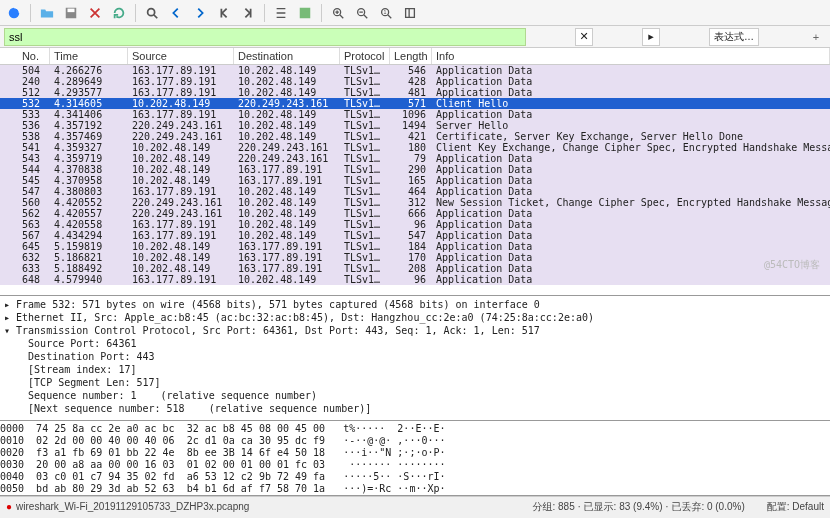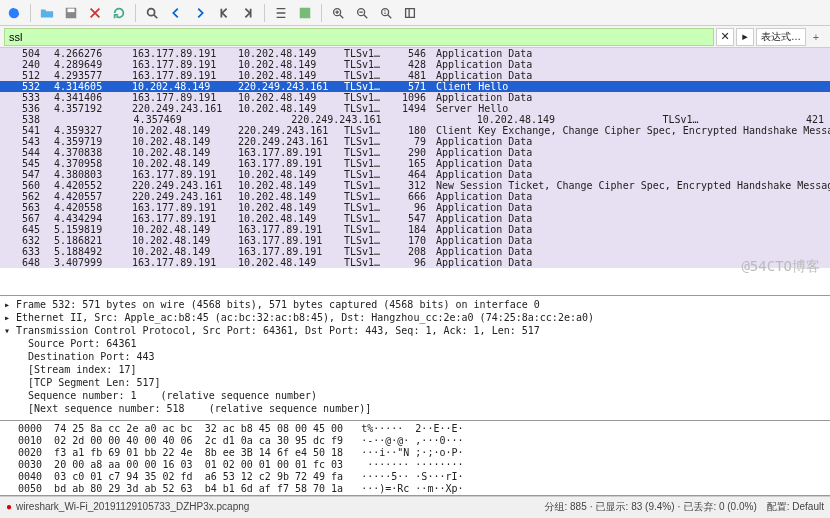--- a/index.html
+++ b/index.html
@@ -1,47 +1,47 @@
 <!DOCTYPE html>
 <html><head>
 <meta charset="utf-8">
 <style>
 * { box-sizing: border-box; margin: 0; padding: 0; }
 body { font-family: -apple-system, "Helvetica Neue", Arial, sans-serif; font-size: 11px; background: #f0f0f0; width: 830px; height: 518px; overflow: hidden; display: flex; flex-direction: column; color: #222; }
 .toolbar { background: #f5f5f5; border-bottom: 1px solid #ccc; padding: 2px 4px; display: flex; align-items: center; gap: 4px; height: 26px; }
 .tb-btn { width: 20px; height: 20px; display: inline-flex; align-items: center; justify-content: center; border-radius: 3px; }
 .tb-btn svg { width: 14px; height: 14px; }
 .tb-sep { width: 1px; height: 18px; background: #ccc; margin: 0 2px; }
-.filter-bar { display: flex; align-items: center; padding: 2px 4px; height: 22px; background: #f5f5f5; border-bottom: 1px solid #ccc; }
+.filter-bar { display: flex; align-items: center; padding: 2px 4px; height: 22px; background: #f5f5f5; border-bottom: 1px solid #ccc; gap: 47px; }
 .filter-input { flex: 1; border: 1px solid #b0d890; background: #caffb8; padding: 1px 4px; font-size: 11px; height: 18px; }
 .filter-btn { margin-left: 2px; width: 18px; height: 18px; display: inline-flex; align-items: center; justify-content: center; border: 1px solid #ccc; background: #fff; }
 .plus-tab { width: 20px; text-align: center; color: #666; }
 .pane { background: #fff; overflow-y: auto; border-bottom: 1px solid #999; position: relative; }
 .packet-list { height: 248px; font-family: "Monaco","Menlo","Consolas",monospace; font-size: 10px; }
 .plist-header { display: flex; background: #fff; border-bottom: 1px solid #ccc; position: sticky; top: 0; }
 .plist-header > div { padding: 2px 4px; border-right: 1px solid #ddd; font-family: -apple-system, Arial, sans-serif; font-size: 11px; color: #333; }
 .col-no { width: 50px; text-align: right; padding-right: 10px!important; }
 .col-time { width: 78px; }
 .col-src { width: 106px; }
 .col-dst { width: 106px; }
 .col-proto { width: 50px; }
 .col-len { width: 42px; text-align: right; padding-right: 6px!important; }
 .col-info { flex: 1; }
 .plist-row { display: flex; padding: 0; justify-content: space-between; }
 .plist-row > div { padding: 0 4px; white-space: nowrap; overflow: hidden; }
 .plist-row.normal { background: #e7dff2; }
 .plist-row.sel { background: #2060d0; color: #fff; }
 .details { height: 125px; font-family: "Monaco","Menlo","Consolas",monospace; font-size: 10px; padding: 2px 4px; line-height: 13px; }
 .detail-line { white-space: pre; }
-.hex { height: 75px; font-family: "Monaco","Menlo","Consolas",monospace; font-size: 10px; padding: 2px 18px; line-height: 12px; background: #fff; overflow: auto; }
+.hex { height: 75px; font-family: "Monaco","Menlo","Consolas",monospace; font-size: 10px; padding: 2px 0; line-height: 12px; background: #fff; overflow: auto; }
 .hex-row { white-space: pre; }
 .status { height: 20px; background: #f0f0f0; border-top: 1px solid #ccc; display: flex; align-items: center; padding: 0 6px; font-size: 10px; color: #444; }
-.status .right { margin-left: auto; display:flex; gap:10px; }
+.status .right { margin-left: auto; display:flex; gap:22px; }
 .bullet { color: #d00; margin-right: 4px; }
-.watermark { position: absolute; right: 10px; top: 210px; color: #bbb; font-size: 14px; pointer-events: none; }
+.watermark { position: absolute; right: 10px; top: 210px; color: #bbb; font-size: 10px; pointer-events: none; }
 </style>
 </head>
 <body>
 
 <div class="toolbar">
   <span class="tb-btn">
       <svg viewBox="0 0 16 16">
         <circle cx="8" cy="8" r="6" fill="#2a7fff"></circle>
         <path d="M8 2 A6 6 0 0 1 14 8" fill="none" stroke="#fff" stroke-width="1"></path>
       </svg>
@@ -136,20 +136,29 @@
 
 <div class="filter-bar">
   <input class="filter-input" value="ssl" style="">
   <span class="filter-btn">✕</span>
   <span class="filter-btn">▸</span>
   <span class="filter-btn" style="width:auto;padding:0 4px;font-size:10px;">表达式…</span>
   <span class="plus-tab">+</span>
 </div>
 
 <div class="pane packet-list">
+  <div class="plist-header">
+    <div class="col-no">No.</div>
+    <div class="col-time">Time</div>
+    <div class="col-src">Source</div>
+    <div class="col-dst">Destination</div>
+    <div class="col-proto">Protocol</div>
+    <div class="col-len">Length</div>
+    <div class="col-info">Info</div>
+  </div>
   <div id="packet-rows">
       <div class="plist-row normal">
         <div class="col-no">504</div>
         <div class="col-time">4.266276</div>
         <div class="col-src">163.177.89.191</div>
         <div class="col-dst">10.202.48.149</div>
         <div class="col-proto">TLSv1…</div>
         <div class="col-len">546</div>
         <div class="col-info">Application Data</div>
       </div>
@@ -198,20 +207,21 @@
         <div class="col-len">1494</div>
         <div class="col-info">Server Hello</div>
       </div>
       <div class="plist-row normal">
         <div class="col-no">538</div>
         <div class="col-time">4.357469</div>
         <div class="col-src">220.249.243.161</div>
         <div class="col-dst">10.202.48.149</div>
         <div class="col-proto">TLSv1…</div>
         <div class="col-len">421</div>
+        <div class="col-info">Certificate, Server Key Exchange, Server Hello Done</div>
       </div>
       <div class="plist-row normal">
         <div class="col-no">541</div>
         <div class="col-time">4.359327</div>
         <div class="col-src">10.202.48.149</div>
         <div class="col-dst">220.249.243.161</div>
         <div class="col-proto">TLSv1…</div>
         <div class="col-len">180</div>
         <div class="col-info">Client Key Exchange, Change Cipher Spec, Encrypted Handshake Message</div>
       </div>
@@ -309,21 +319,21 @@
         <div class="col-no">633</div>
         <div class="col-time">5.188492</div>
         <div class="col-src">10.202.48.149</div>
         <div class="col-dst">163.177.89.191</div>
         <div class="col-proto">TLSv1…</div>
         <div class="col-len">208</div>
         <div class="col-info">Application Data</div>
       </div>
       <div class="plist-row normal">
         <div class="col-no">648</div>
-        <div class="col-time">3.407999</div>
+        <div class="col-time">4.579940</div>
         <div class="col-src">163.177.89.191</div>
         <div class="col-dst">10.202.48.149</div>
         <div class="col-proto">TLSv1…</div>
         <div class="col-len">96</div>
         <div class="col-info">Application Data</div>
       </div>
     </div>
   <div class="watermark">@54CTO博客</div>
 </div>
 

